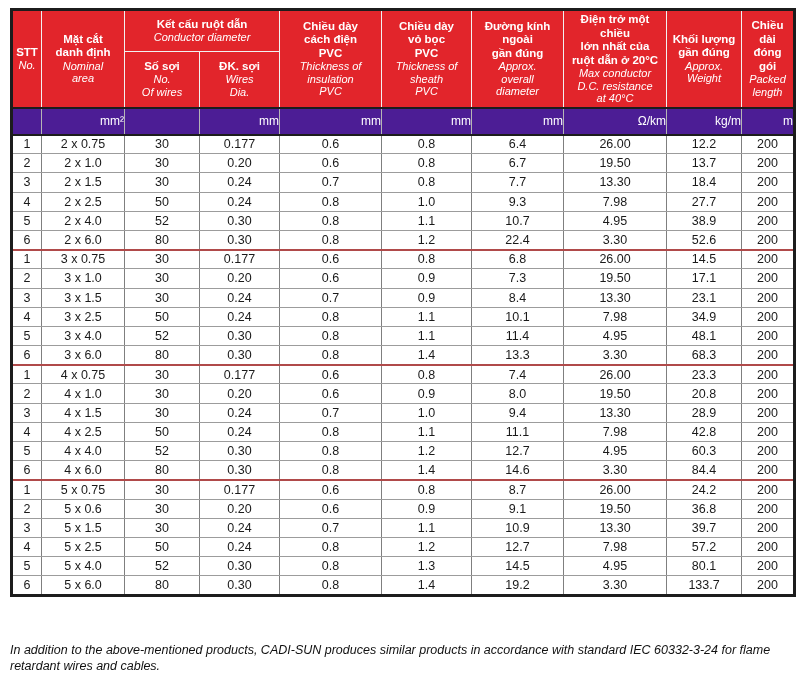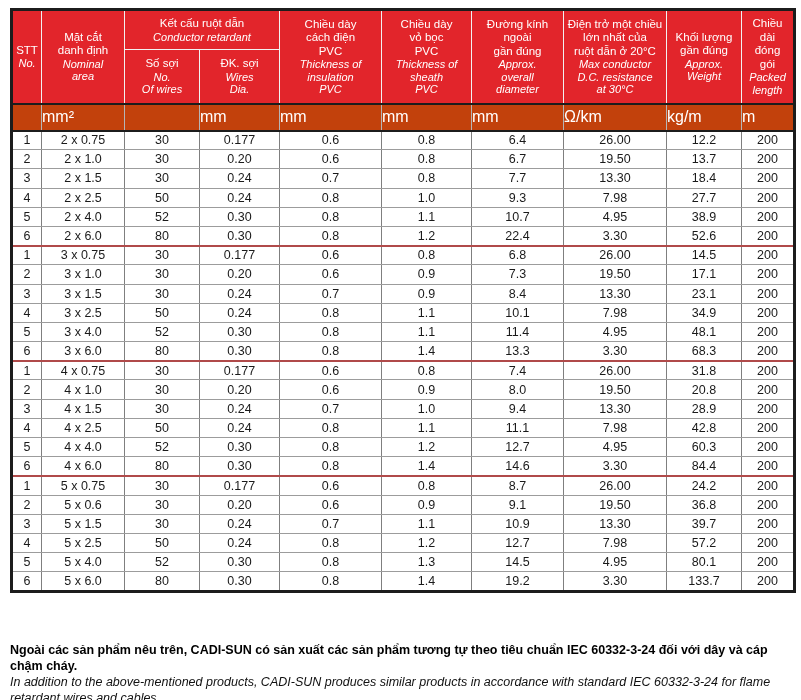--- a/index.html
+++ b/index.html
@@ -25,30 +25,30 @@
     background: #e2252b;
     color: #ffffff;
     font-weight: bold;
     text-align: center;
     vertical-align: middle;
     border: 1px solid #f2f2f2;
     padding: 2px 1px;
   }
   thead tr.h1 th { height: 40px; }
   thead tr.h2 th { height: 54px; }
-  .vi { font-weight: normal; font-size: 11.5px; line-height: 13.5px; white-space: pre-line; }
+  .vi { font-weight: bold; font-size: 11.5px; line-height: 13.5px; white-space: pre-line; }
   .en { font-weight: normal; font-style: italic; font-size: 11px; line-height: 12.5px; white-space: pre-line; }
 
   
   tr.units td {
-    background: #c2410c;
+    background: #4c1d95;
     color: #ffffff;
-    text-align: left;
+    text-align: right;
     vertical-align: middle;
-    font-size: 16px;
+    font-size: 12px;
     height: 27px;
     border-left: 1px solid #b5b5b5;
     border-right: 1px solid #b5b5b5;
     border-top: 2px solid #1c1c1c;
     border-bottom: 2px solid #1c1c1c;
   }
 
   
   tbody td {
     background: #ffffff;
@@ -100,21 +100,21 @@
           <div class="en">No.</div>
         </th>
         <th rowspan="2">
           <div class="vi">Mặt cắt
 danh định</div>
           <div class="en">Nominal
 area</div>
         </th>
         <th colspan="2">
           <div class="vi">Kết cấu ruột dẫn</div>
-          <div class="en">Conductor retardant</div>
+          <div class="en">Conductor diameter</div>
         </th>
         <th rowspan="2">
           <div class="vi">Chiều dày
 cách điện
 PVC</div>
           <div class="en">Thickness of
 insulation
 PVC</div>
         </th>
         <th rowspan="2">
@@ -132,21 +132,21 @@
           <div class="en">Approx.
 overall
 diameter</div>
         </th>
         <th rowspan="2">
           <div class="vi">Điện trở một chiều
 lớn nhất của
 ruột dẫn ở 20°C</div>
           <div class="en">Max conductor
 D.C. resistance
-at 30°C</div>
+at 40°C</div>
         </th>
         <th rowspan="2">
           <div class="vi">Khối lượng
 gần đúng</div>
           <div class="en">Approx.
 Weight</div>
         </th>
         <th rowspan="2">
           <div class="vi">Chiều
 dài
@@ -328,21 +328,21 @@
         </tr>
         <tr>
           <td>1</td>
           <td>4 x 0.75</td>
           <td>30</td>
           <td>0.177</td>
           <td>0.6</td>
           <td>0.8</td>
           <td>7.4</td>
           <td>26.00</td>
-          <td>31.8</td>
+          <td>23.3</td>
           <td>200</td>
         </tr>
         <tr>
           <td>2</td>
           <td>4 x 1.0</td>
           <td>30</td>
           <td>0.20</td>
           <td>0.6</td>
           <td>0.9</td>
           <td>8.0</td>
@@ -467,17 +467,16 @@
           <td>1.4</td>
           <td>19.2</td>
           <td>3.30</td>
           <td>133.7</td>
           <td>200</td>
         </tr>
       </tbody>
   </table>
 
   <div class="footer">
-    <div class="note-vi">Ngoài các sản phẩm nêu trên, CADI-SUN có sản xuất các sản phẩm tương tự theo tiêu chuẩn IEC 60332-3-24 đối với dây và cáp chậm cháy.</div>
     <div class="note-en">In addition to the above-mentioned products, CADI-SUN produces similar products in accordance with standard IEC 60332-3-24 for flame retardant wires and cables.</div>
   </div>
 
 </div>
 
 </body></html>

